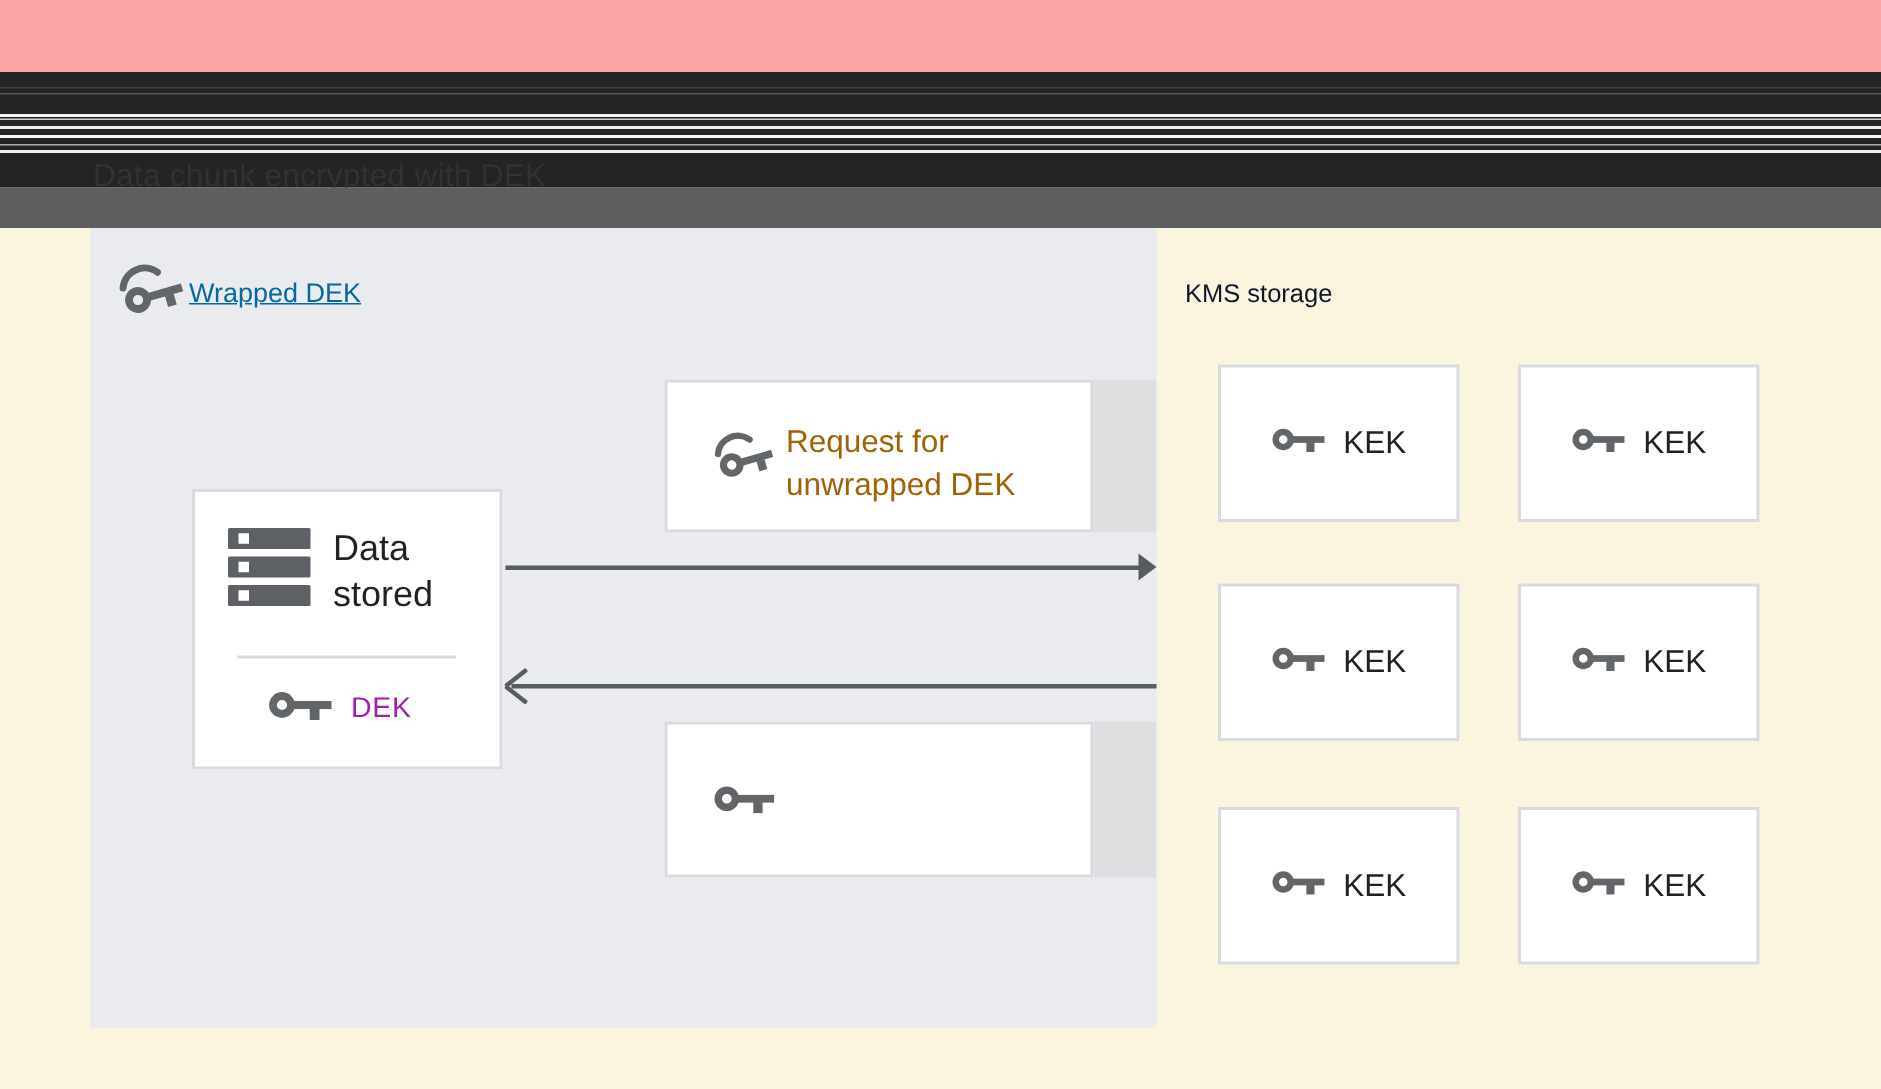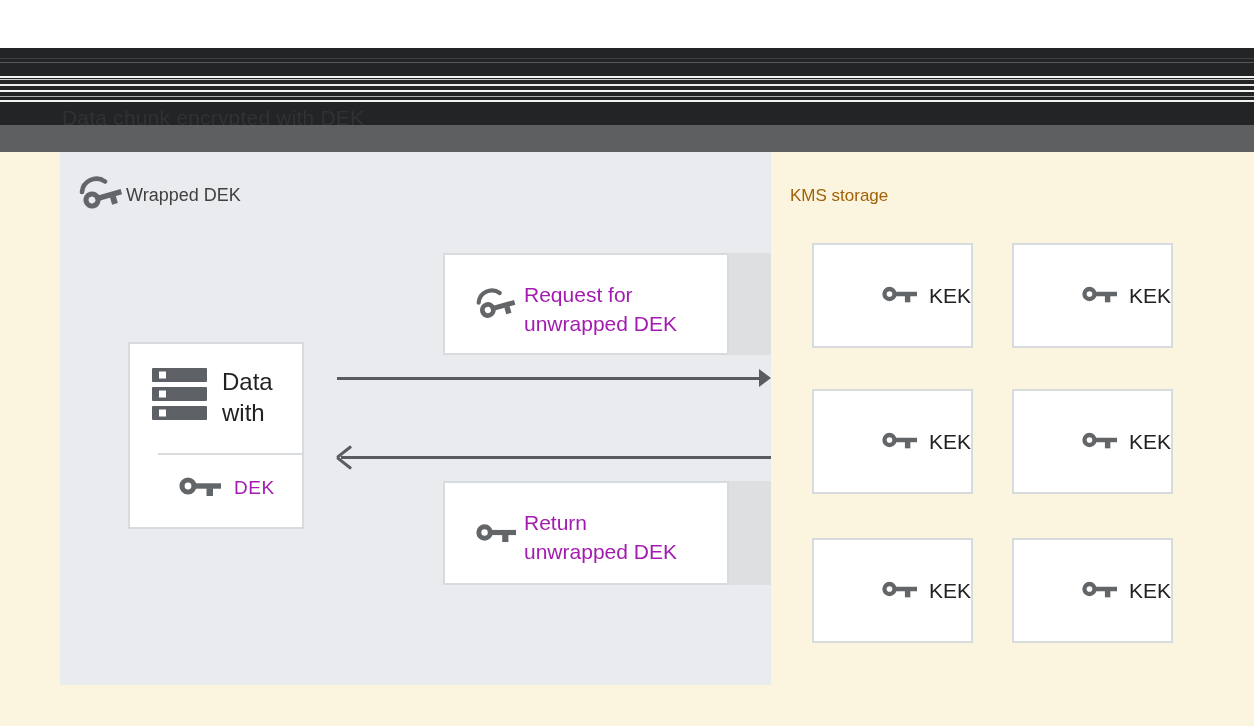--- a/index.html
+++ b/index.html
@@ -1,69 +1,69 @@
 <!DOCTYPE html>
 <html><head>
 <meta charset="utf-8">
 <style>
   html,body{margin:0;padding:0;}
   body{font-family:"Liberation Sans","DejaVu Sans",sans-serif;}
   .stage{position:relative;width:1254px;height:726px;background:#fbf4df;overflow:hidden;}
   .abs{position:absolute;}
 
   
-  .header{left:0;top:0;width:1254px;height:125px;background:#ffffff;}
+  .header{left:0;top:0;width:1254px;height:125px;background:#fca5a5;}
   .header-text-zone{left:0;top:48px;width:1254px;height:77px;background:#232426;}
   .caption{color:#303233;font-size:21px;line-height:26px;letter-spacing:.2px;white-space:pre;}
   .caption-left{left:62px;top:53px;}
   .caption-right{left:816px;top:55px;width:330px;text-align:center;}
   .gl{left:0;width:1254px;}
   .gl1{top:58px;height:1px;background:#3f4040;}
   .gl2{top:62px;height:1px;background:#595a5a;}
   .gl3{top:76px;height:2px;background:#f4f4f3;}
   .gl4{top:79px;height:1px;background:#cfcfce;}
   .gl5{top:84px;height:2px;background:#ececeb;}
   .gl6{top:90px;height:2px;background:#f6f6f5;}
   .gl7{top:96px;height:1px;background:#adadad;}
   .gl8{top:100px;height:2px;background:#f1f1f0;}
   .band{left:0;top:125px;width:1254px;height:27px;background:#5e5f60;}
 
   
   .panel{left:60px;top:152px;width:711px;height:533px;background:#e9ebee;}
-  .panel-title{left:126px;top:185px;font-size:18px;color:#404040;}
+  .panel-title{left:126px;top:185px;font-size:18px;color:#0369a1;text-decoration:underline;}
   .panel-title-icon{left:78px;top:174px;}
 
   .card{background:#fff;border:2px solid #d8dbde;box-sizing:border-box;}
-  .datachunk{left:128px;top:342px;width:176px;height:187px;}
+  .datachunk{left:128px;top:326px;width:207px;height:187px;}
   .dc-icon{left:22px;top:24px;}
   .dc-label{left:92px;top:22px;font-size:24px;line-height:31px;color:#1f2123;}
   .dc-divider{left:28px;top:109px;width:146px;height:2px;background:#d9dcdf;}
   .dek-row{left:48px;top:130px;display:flex;align-items:center;gap:12px;}
   .dek-label{font-size:19px;color:#a21caf;letter-spacing:.5px;}
 
   .reqbox{left:443px;top:253px;width:286px;height:102px;}
   .retbox{left:443px;top:481px;width:286px;height:104px;}
   .boxtab{width:42px;background:#dddfe1;}
   .reqtab{left:729px;top:253px;height:102px;}
   .rettab{left:729px;top:481px;height:104px;}
   .msg-icon{left:30px;top:31px;}
   .msg-icon-flat{left:30px;top:38px;}
-  .msg-label{left:79px;top:25px;font-size:21px;line-height:29px;color:#a21caf;}
+  .msg-label{left:79px;top:25px;font-size:21px;line-height:29px;color:#a16207;}
 
   
   .arrow-line{height:3px;background:#595c5f;}
   .fwd-line{left:337px;top:377px;width:423px;}
   .fwd-head{left:759px;top:369px;width:0;height:0;border-top:9px solid transparent;border-bottom:9px solid transparent;border-left:12px solid #595c5f;}
   .ret-line{left:341px;top:456px;width:430px;}
   .ret-head-a{left:337px;top:456px;width:18px;height:3px;background:#595c5f;transform-origin:0 50%;transform:rotate(-38deg);border-radius:1px;}
   .ret-head-b{left:337px;top:456px;width:18px;height:3px;background:#595c5f;transform-origin:0 50%;transform:rotate(38deg);border-radius:1px;}
 
   
-  .kms-title{left:790px;top:186px;font-size:17px;color:#a16207;}
-  .kek{width:161px;height:105px;display:flex;align-items:center;justify-content:flex-end;gap:11px;}
+  .kms-title{left:790px;top:186px;font-size:17px;color:#0f172a;}
+  .kek{width:161px;height:105px;display:flex;align-items:center;justify-content:center;gap:11px;}
   .kek-label{font-size:21px;color:#202124;}
   .c1{left:812px;} .c2{left:1012px;}
   .r1{top:243px;} .r2{top:389px;} .r3{top:538px;}
 </style>
 </head>
 <body>
 
 <div class="stage">
 
   <div class="abs header">
@@ -109,21 +109,21 @@
         </g>
         <g fill="#ffffff">
           <rect x="7" y="3.5" width="7" height="7"></rect>
           <rect x="7" y="22.5" width="7" height="7"></rect>
           <rect x="7" y="41.5" width="7" height="7"></rect>
         </g>
       </svg>
     </span>
     <div class="abs dc-label">
       <div>Data</div>
-      <div>with</div>
+      <div>stored</div>
     </div>
     <div class="abs dc-divider"></div>
     <div class="abs dek-row">
       <span>
         <svg width="44" height="24" viewBox="0 0 44 24" fill="#636669">
           <path fill-rule="evenodd" d="M10 12 m-8.6 0 a8.6 8.6 0 1 0 17.2 0 a8.6 8.6 0 1 0 -17.2 0 M10 12 m-3.4 0 a3.4 3.4 0 1 0 6.8 0 a3.4 3.4 0 1 0 -6.8 0"></path>
           <rect x="17" y="9.3" width="26" height="5.4"></rect>
           <rect x="28.5" y="14.2" width="6.5" height="7.8"></rect>
         </svg>
       </span>
@@ -151,24 +151,20 @@
 
   <div class="abs boxtab rettab"></div>
   <div class="abs card retbox">
     <span class="abs msg-icon-flat">
       <svg width="42" height="23" viewBox="0 0 44 24" fill="#636669">
         <path fill-rule="evenodd" d="M10 12 m-8.6 0 a8.6 8.6 0 1 0 17.2 0 a8.6 8.6 0 1 0 -17.2 0 M10 12 m-3.4 0 a3.4 3.4 0 1 0 6.8 0 a3.4 3.4 0 1 0 -6.8 0"></path>
         <rect x="17" y="9.3" width="26" height="5.4"></rect>
         <rect x="28.5" y="14.2" width="6.5" height="7.8"></rect>
       </svg>
     </span>
-    <div class="abs msg-label">
-      <div>Return</div>
-      <div>unwrapped DEK</div>
-    </div>
   </div>
 
   <div class="abs arrow-line fwd-line"></div>
   <div class="abs fwd-head"></div>
   <div class="abs arrow-line ret-line"></div>
   <div class="abs ret-head-a"></div>
   <div class="abs ret-head-b"></div>
 
   <div class="abs kms-title">KMS storage</div>
 

